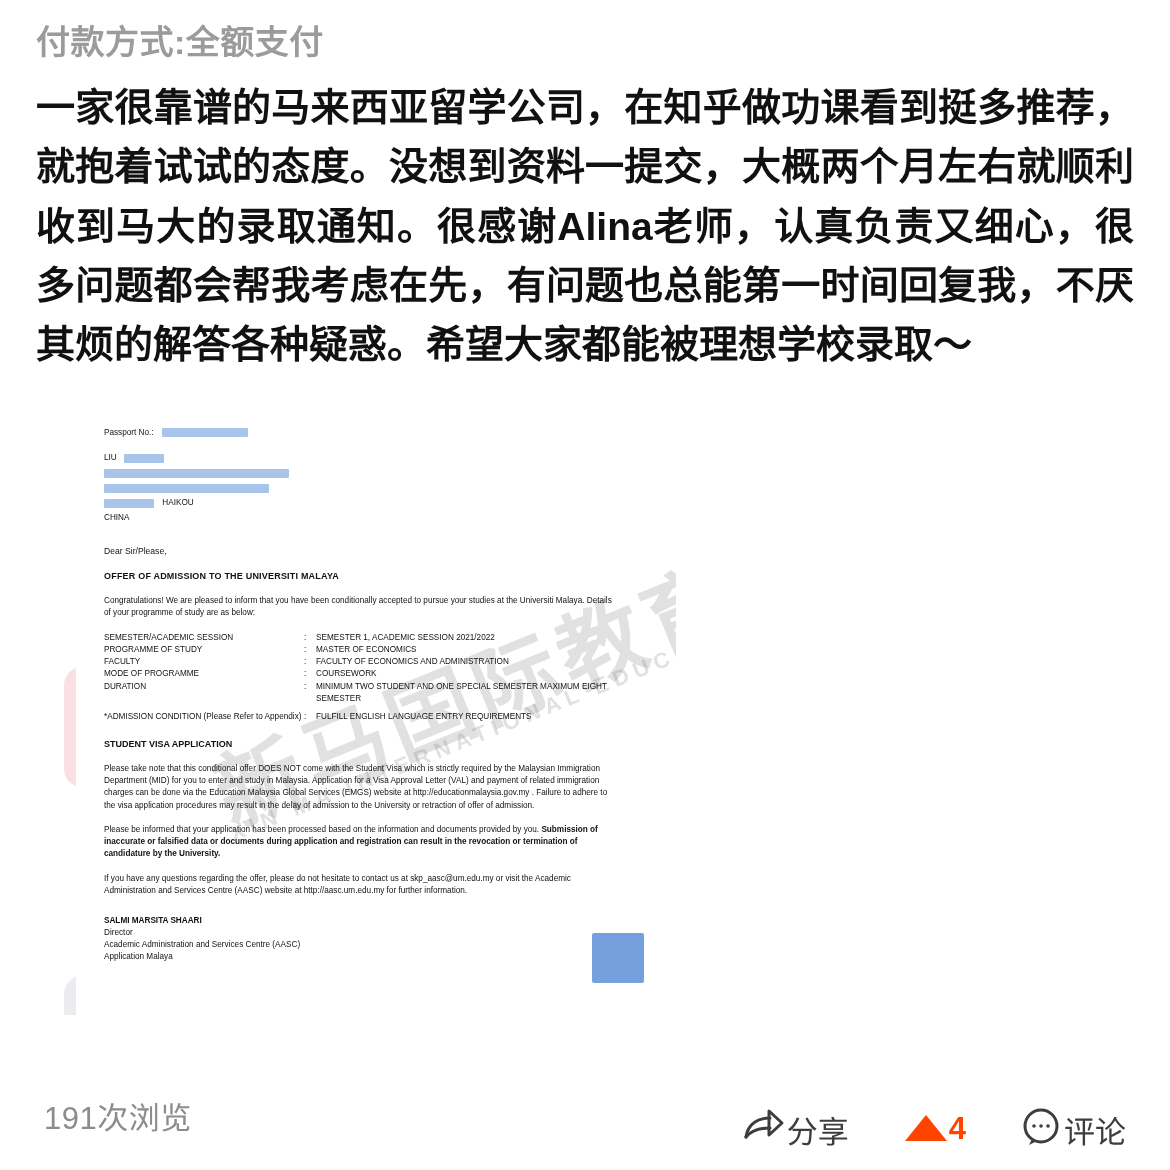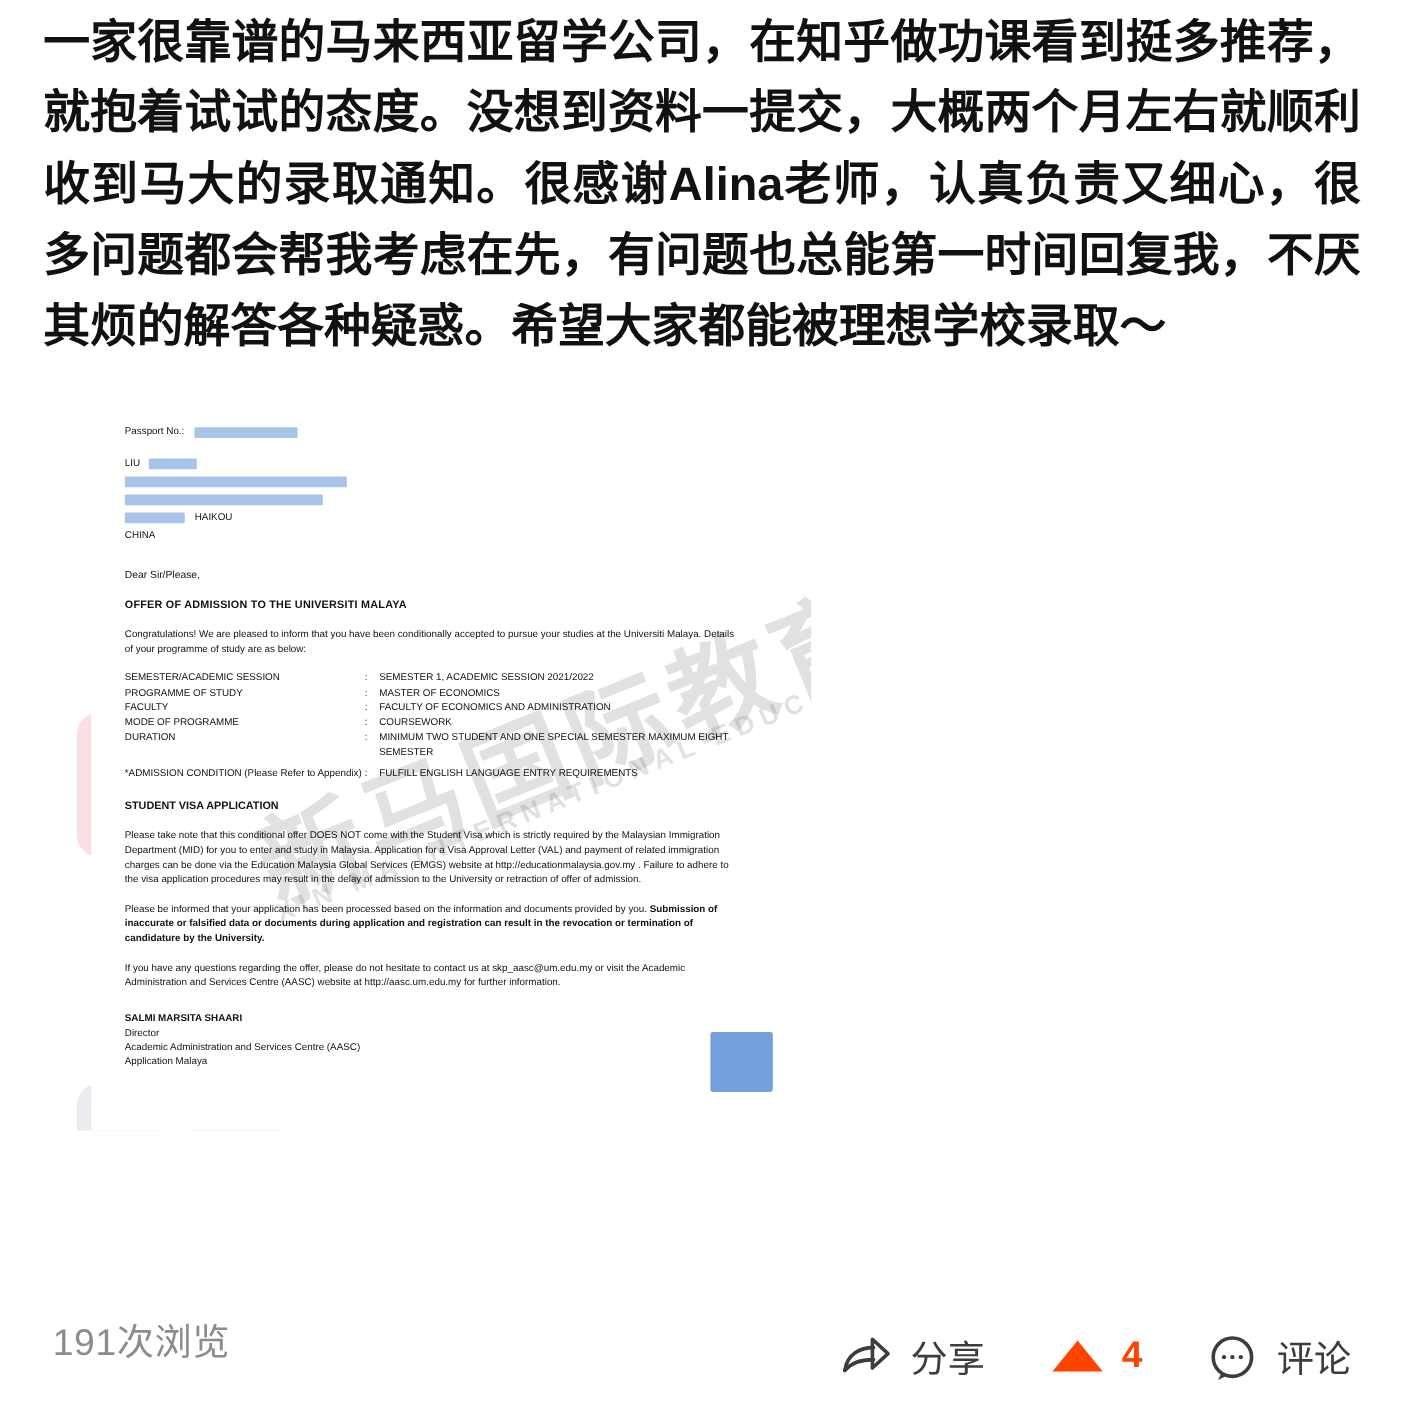--- a/index.html
+++ b/index.html
@@ -189,42 +189,42 @@
     letter-spacing: 0.5px;
     flex: 1;
   }
   .actions {
     display: flex;
     align-items: center;
     gap: 54px;
   }
   .action {
     display: flex;
-    align-items: flex-end;
-    gap: 14px;
+    align-items: flex-start;
     cursor: pointer;
     margin-top: 28px;
   }
   .action .lbl {
     font-size: 31px;
     color: #3d3d3d;
     font-weight: 500;
   }
   .action .cnt {
     font-size: 31px;
     color: #ff4400;
     font-weight: 700;
   }
   svg { display: block; }
 </style>
 </head>
 <body>
 
 <div class="page">
 
+  <div class="payment-line">付款方式:全额支付</div>
 
   <div class="post-body">一家很靠谱的马来西亚留学公司，在知乎做功课看到挺多推荐，就抱着试试的态度。没想到资料一提交，大概两个月左右就顺利收到马大的录取通知。很感谢Alina老师，认真负责又细心，很多问题都会帮我考虑在先，有问题也总能第一时间回复我，不厌其烦的解答各种疑惑。希望大家都能被理想学校录取～</div>
 
   <div class="image-wrap">
 
     <div class="blob pink-left"></div>
     <div class="blob pink-bottom"></div>
     <div class="blob grey-bottom"></div>
 
     <div class="doc">

